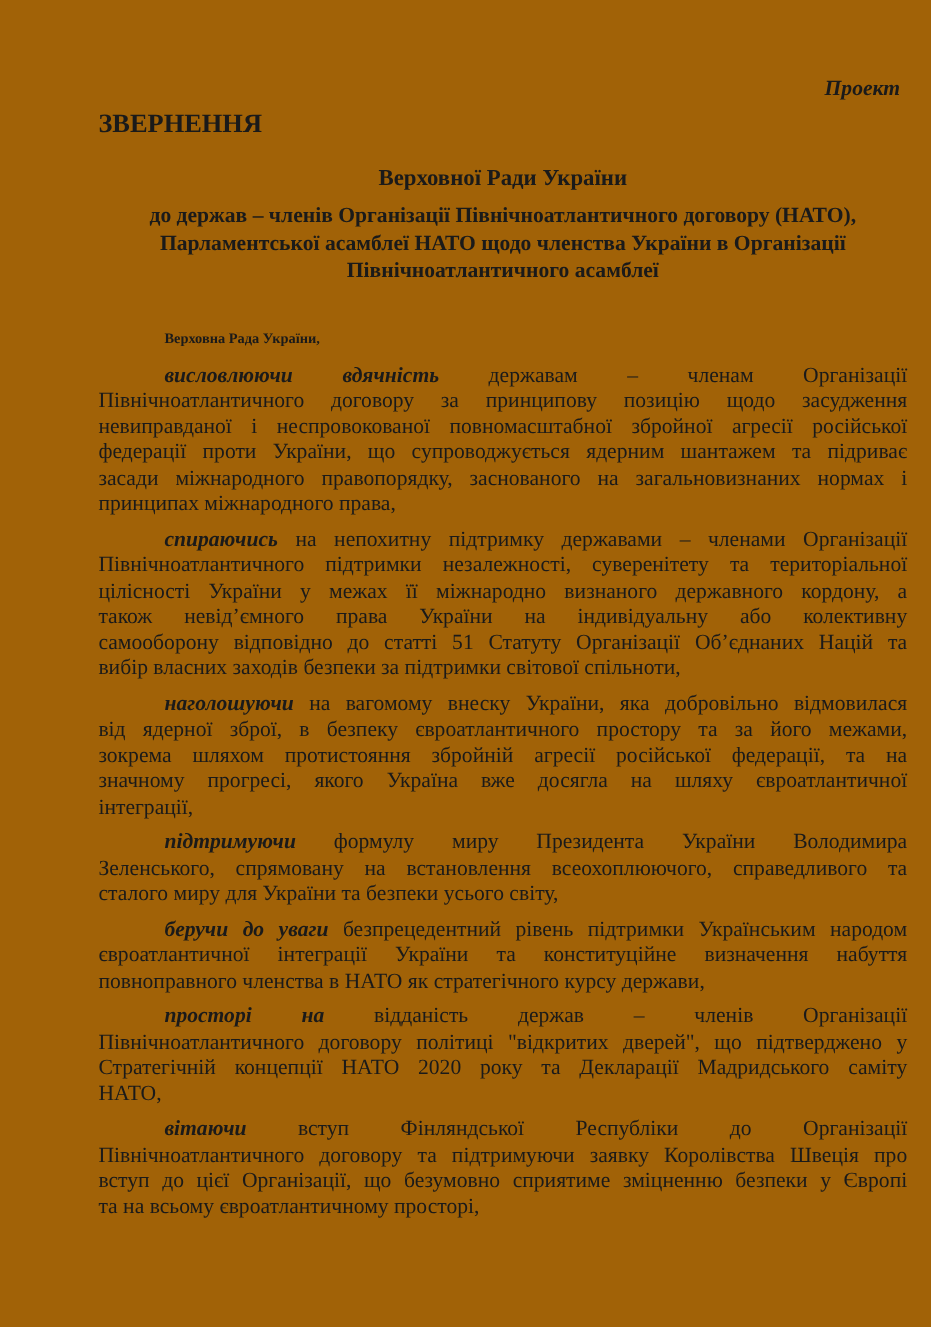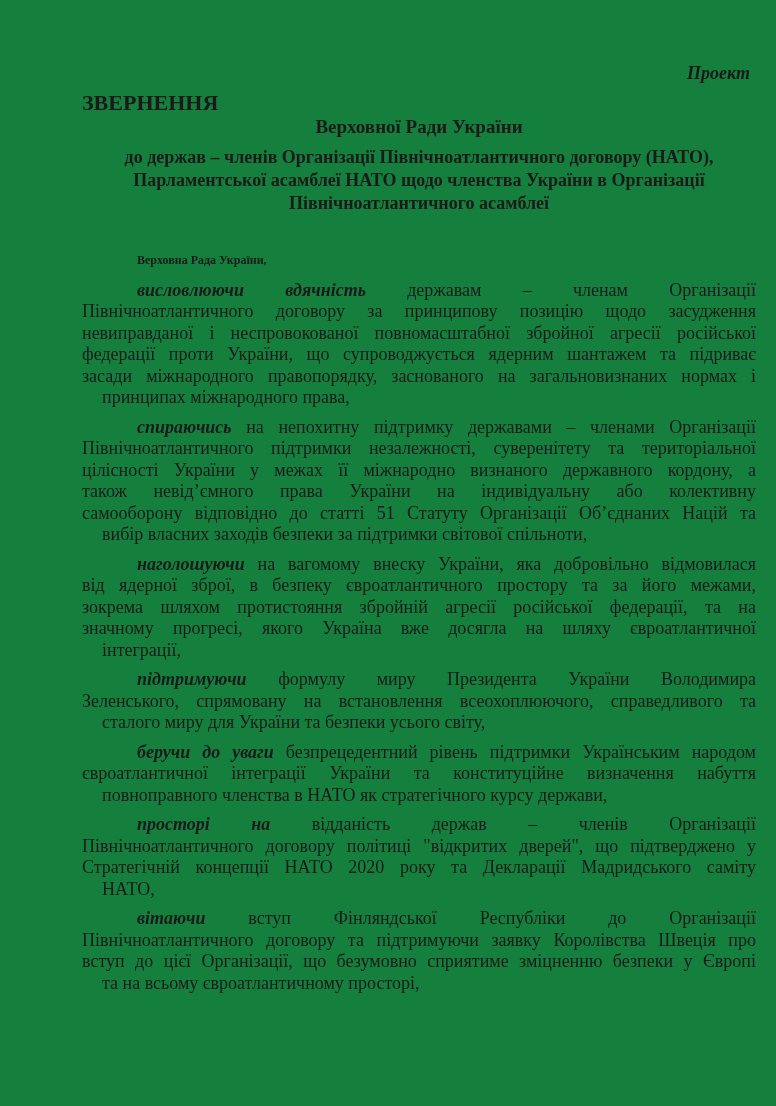--- a/index.html
+++ b/index.html
@@ -5,21 +5,21 @@
   html, body {
     margin: 0;
     padding: 0;
     background: #ffffff;
   }
   .page {
     position: relative;
     width: 776px;
     height: 1106px;
     box-sizing: border-box;
-    background: #15803d;
+    background: #a16207;
     padding: 64px 20px 0 82px;
     font-family: "Liberation Serif", "DejaVu Serif", serif;
     color: #1a1a1a;
     overflow: hidden;
   }
   .draft-label {
     text-align: right;
     font-weight: bold;
     font-style: italic;
     font-size: 18px;
@@ -27,21 +27,21 @@
     padding-right: 6px;
   }
   .title {
     margin-top: 9px;
     text-align: left;
     font-weight: bold;
     font-size: 22px;
     line-height: 21px;
   }
   .subtitle {
-    margin-top: 4px;
+    margin-top: 26px;
     text-align: center;
     font-weight: bold;
     font-size: 19px;
     line-height: 20px;
   }
   .addressee {
     margin-top: 9px;
     font-weight: bold;
     font-size: 18px;
   }
@@ -63,21 +63,20 @@
   .para .line {
     line-height: 21.5px;
     text-align: justify;
     text-align-last: justify;
   }
   .para .line.first {
     text-indent: 55px;
   }
   .para .line.last {
     text-align-last: left;
-    margin-left: 20px;
   }
   .lead {
     font-weight: bold;
     font-style: italic;
   }
 </style>
 </head>
 <body>
 
 <div class="page">

